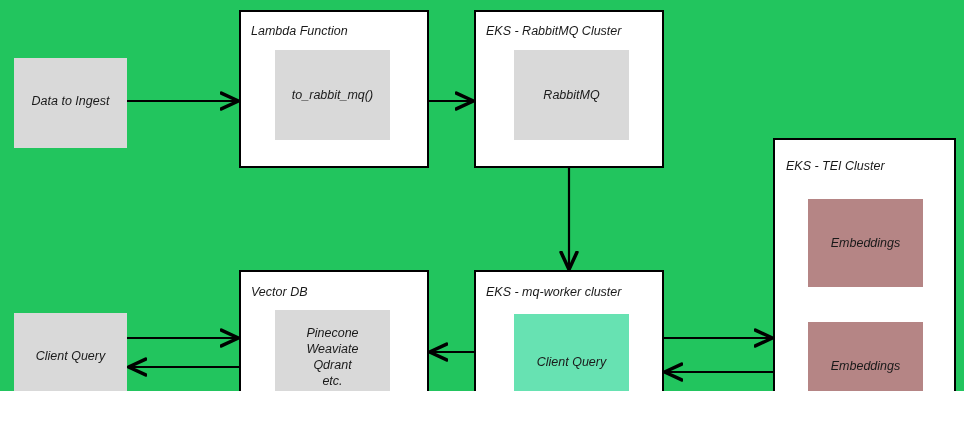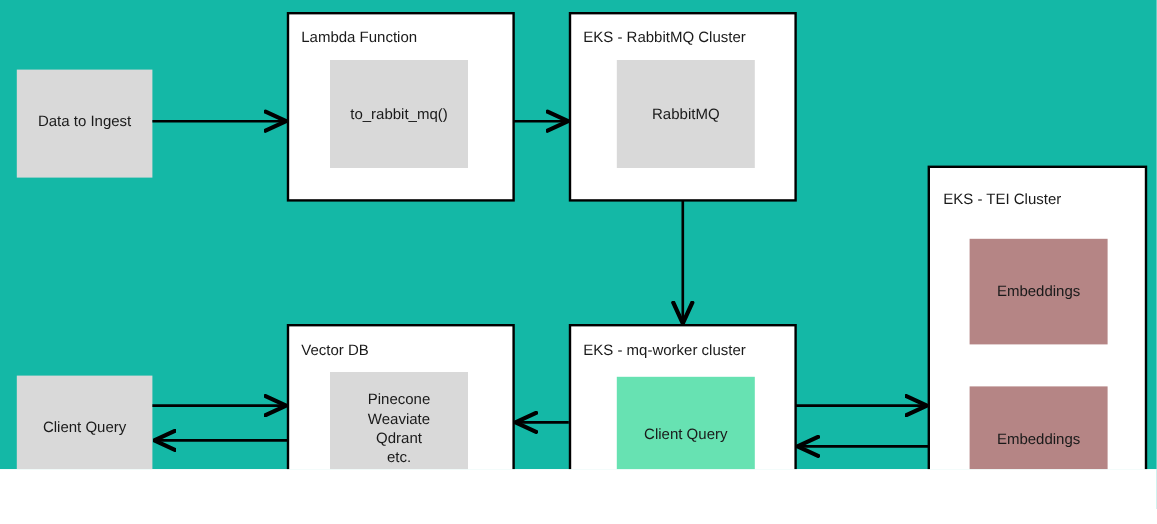--- a/index.html
+++ b/index.html
@@ -7,22 +7,23 @@
     padding: 0;
     background: #ffffff;
   }
   body {
     font-family: "Liberation Sans", sans-serif;
   }
   #diagram-root {
     position: relative;
     width: 964px;
     height: 391px;
-    background: #14b8a6;
+    background: #22c55e;
     overflow: hidden;
+    font-style: italic;
   }
   svg.diagram-canvas {
     position: absolute;
     left: 0;
     top: 0;
     width: 964px;
     height: 437px;
   }
   .container-box {
     fill: #ffffff;

